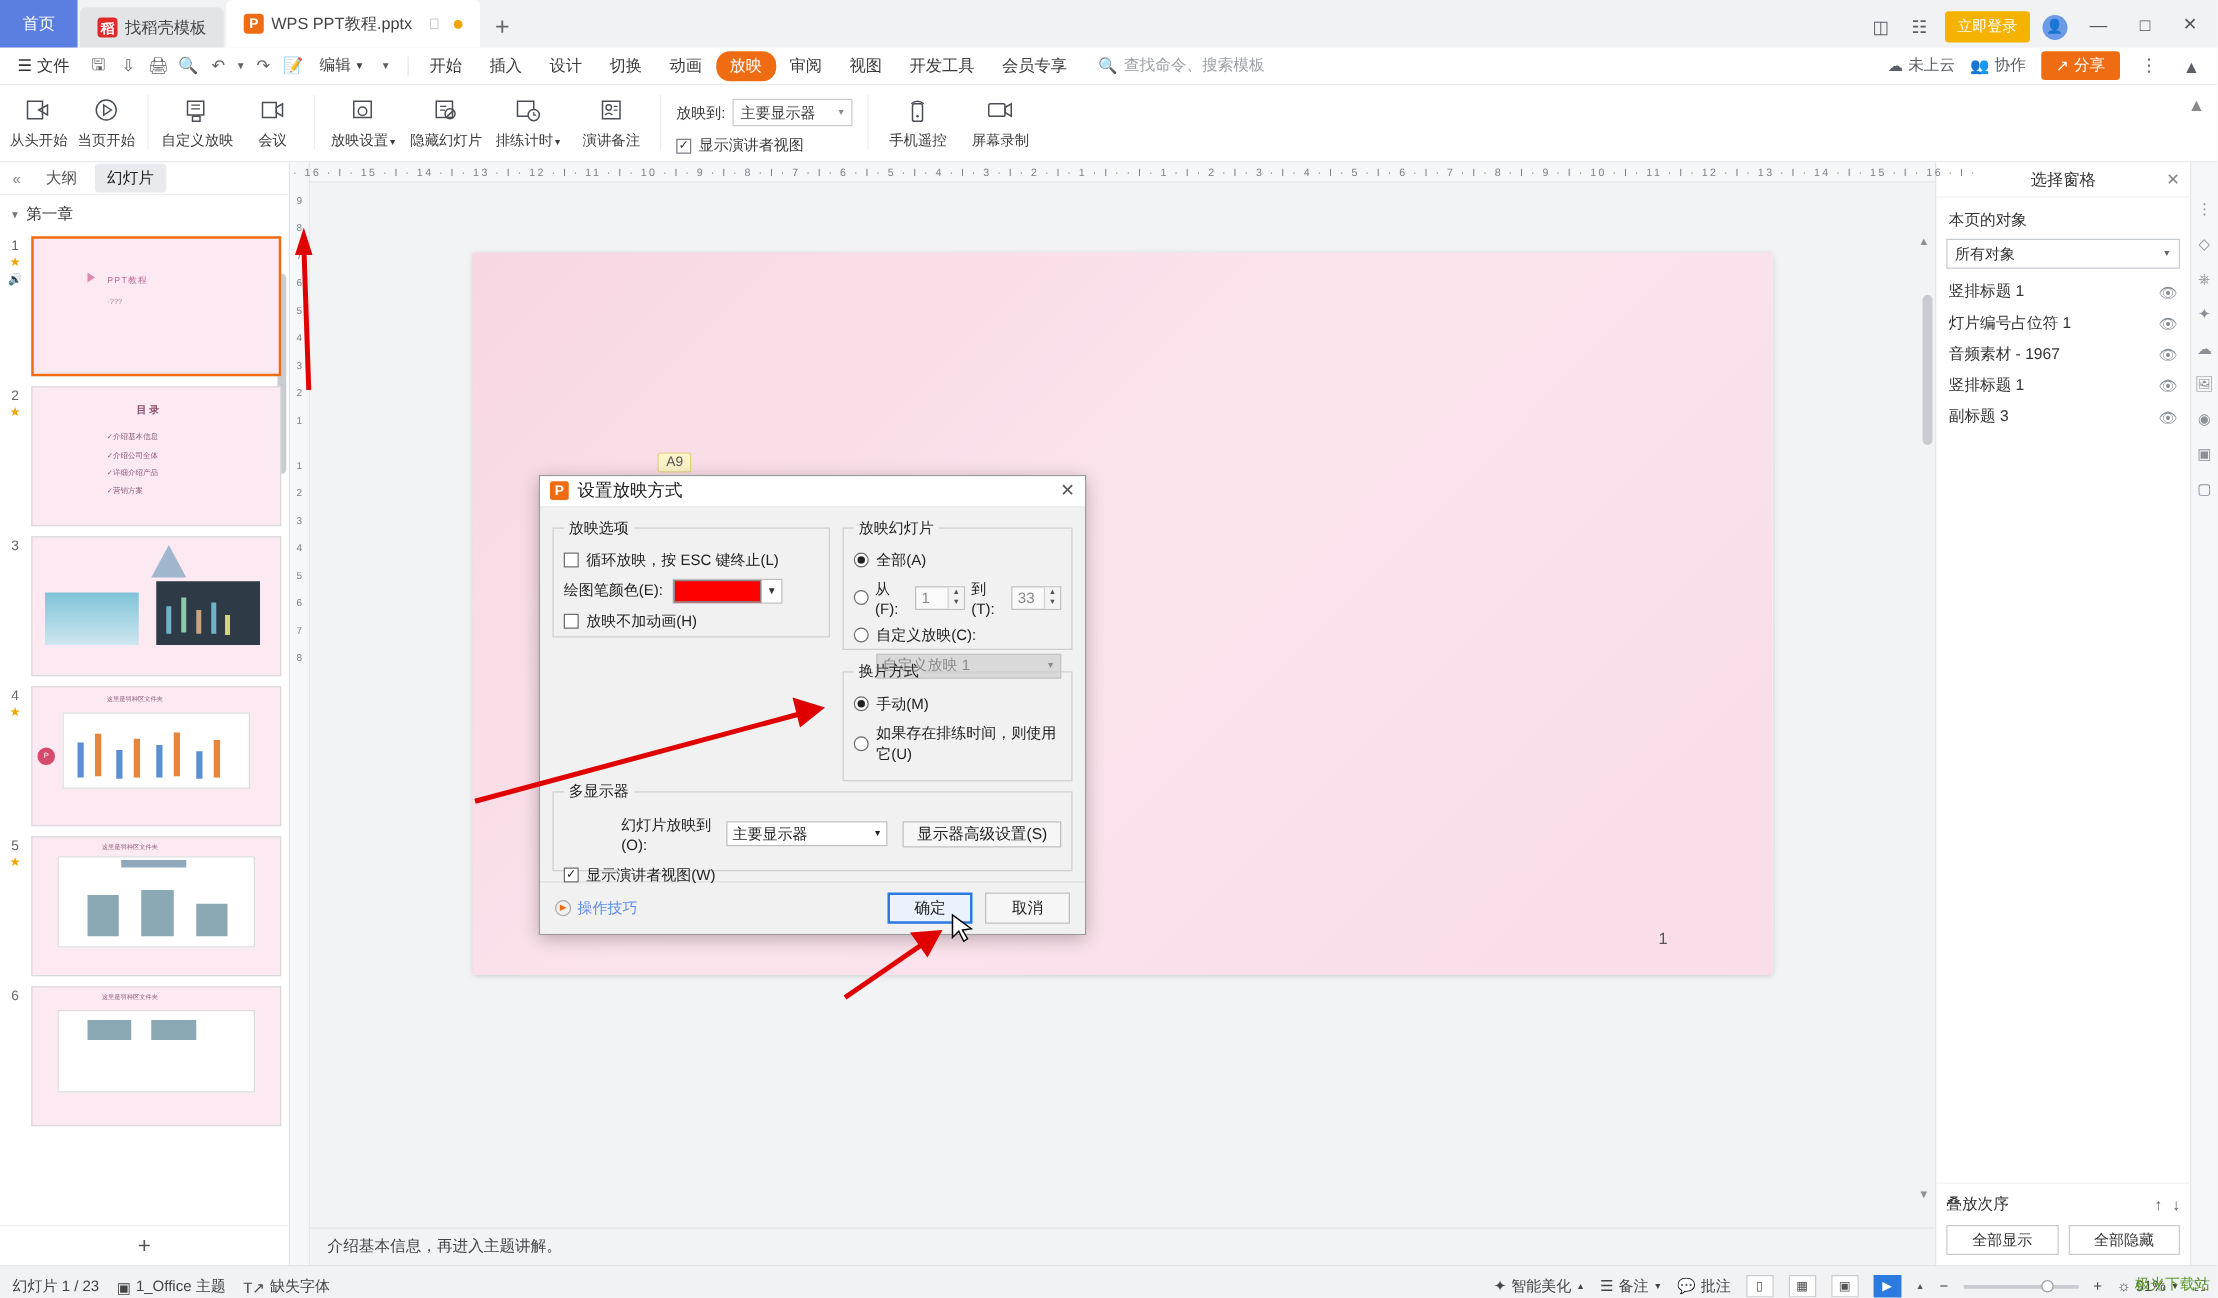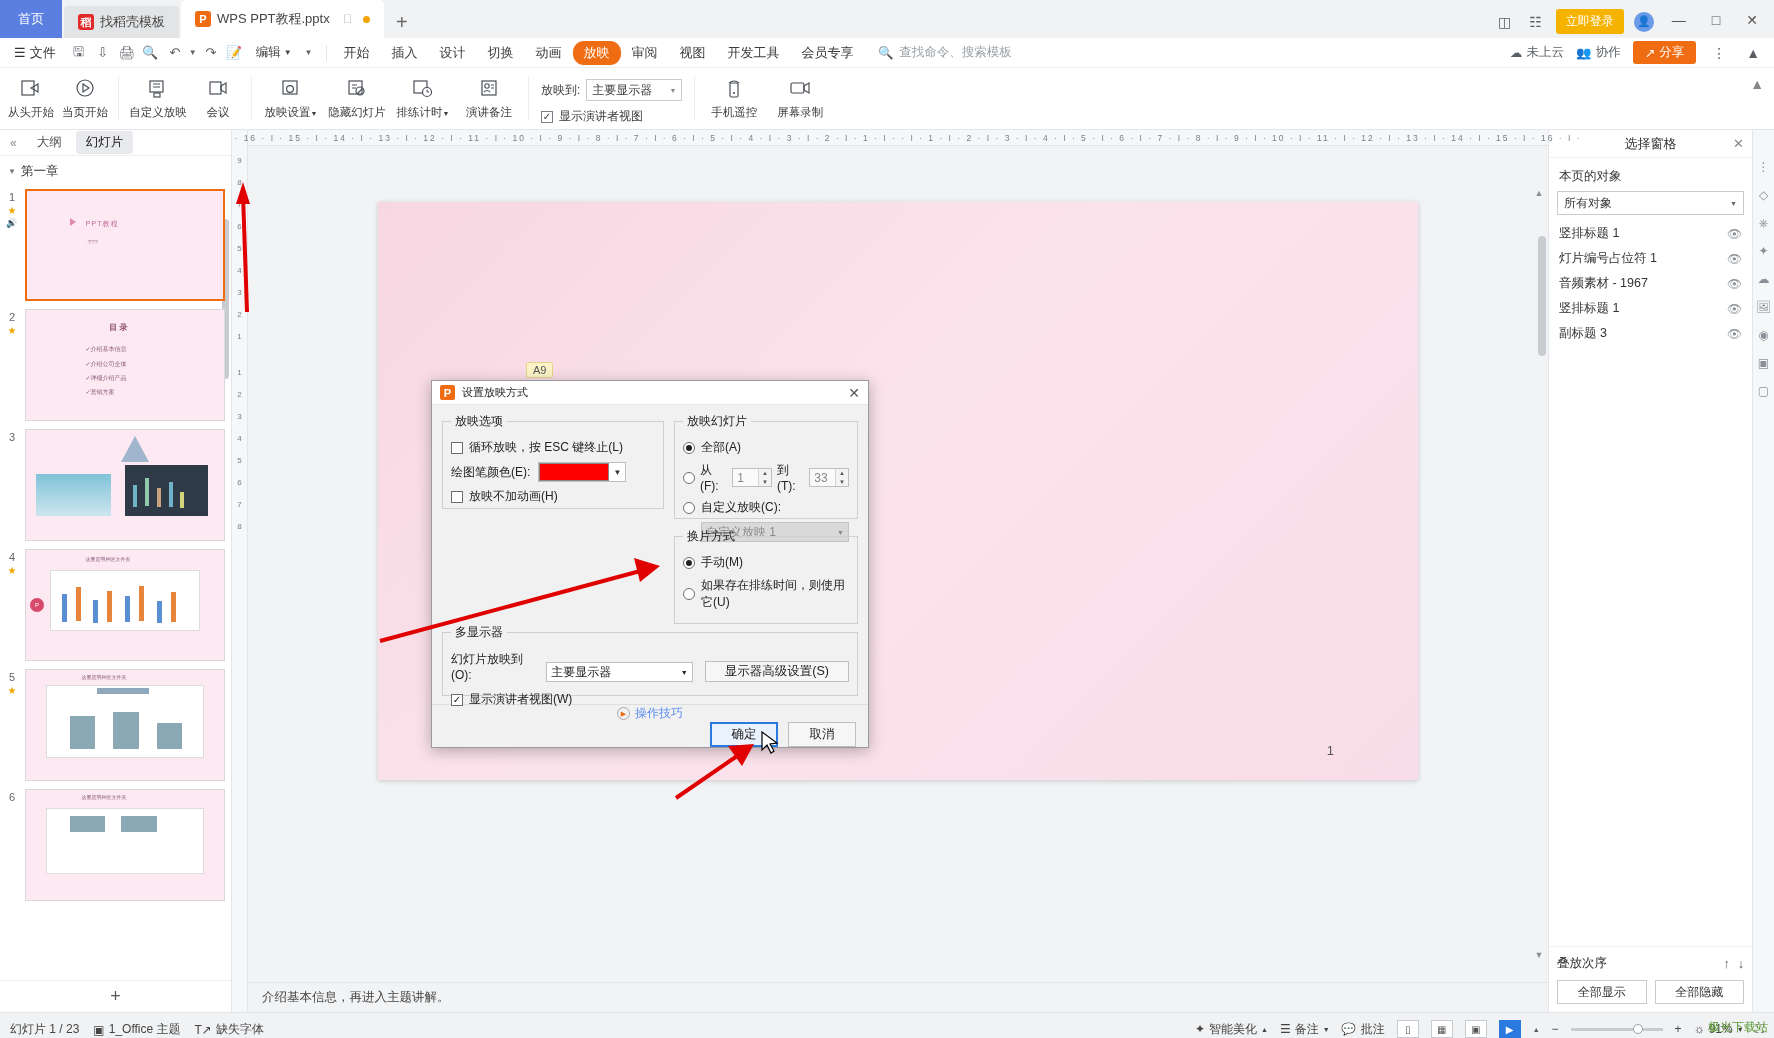--- a/index.html
+++ b/index.html
@@ -158,21 +158,21 @@
 
   
   .overlay { position: absolute; inset: 0; pointer-events: none; }
   .dialog { position: absolute; left: 431px; top: 250px; width: 438px; height: 368px;
      background: #f1f1f1; border: 1px solid #9a9a9a; box-shadow: 0 3px 14px rgba(0,0,0,.28);
      display: flex; flex-direction: column; font-size: 12px; color: #222; }
   .dlg-title { height: 28px; display: flex; align-items: center; gap: 7px; padding: 0 8px;
      background: #fff; border-bottom: 1px solid #e6e6e6; }
   .dlg-logo { width: 15px; height: 15px; background: #f06c12; color: #fff; font-weight: bold;
      font-size: 11px; display: flex; align-items: center; justify-content: center; border-radius: 2px; }
-  .dlg-title .t { font-size: 11px; color: #222; }
+  .dlg-title .t { font-size: 14px; color: #222; }
   .dlg-x { margin-left: auto; color: #555; font-size: 14px; }
   .dlg-body { flex: 1; padding: 8px 10px 0 10px; display: flex; gap: 10px; }
   .col { display: flex; flex-direction: column; gap: 9px; }
   .col.left { width: 222px; }
   .col.right { width: 184px; }
   fieldset.grp { border: 1px solid #cfcfcf; padding: 6px 8px 8px 8px; position: relative; background: transparent;}
   fieldset.grp legend { font-size: 12px; color: #222; padding: 0 4px; }
   .radio { display: flex; align-items: center; gap: 6px; padding: 3px 0; font-size: 12px; }
   .rdo { width: 12px; height: 12px; border-radius: 50%; border: 1px solid #6e6e6e; background: #fff;
      display: inline-flex; align-items: center; justify-content: center; flex: none; }
@@ -186,21 +186,21 @@
      display: flex; flex-direction: column; background: #f3f3f3; }
   .spin .arrows i { flex: 1; display: flex; align-items: center; justify-content: center;
      font-size: 6px; color: #555; font-style: normal; }
   .dd { height: 20px; border: 1px solid #bfbfbf; background: #fff; display: flex;
      align-items: center; justify-content: space-between; padding: 0 4px; font-size: 12px; }
   .dd.dis { background: #d9d9d9; color: #8a8a8a; border-color: #c4c4c4; }
   .penbox { width: 70px; height: 18px; background: #ff0000; border: 1px solid #888; }
   .penwrap { display: flex; align-items: center; border: 1px solid #bfbfbf; background: #fff; height: 20px; }
   .penwrap .arw { width: 16px; text-align: center; font-size: 8px; color: #333; }
   .dlg-foot { height: 48px; border-top: 1px solid #dedede; display: flex; align-items: center;
-     padding: 0 12px; background: #f1f1f1; flex-direction: column; }
+     padding: 0 12px; background: #f1f1f1; }
   .tip { display: flex; align-items: center; gap: 5px; color: #5b8def; font-size: 12px; }
   .tip .pico { width: 13px; height: 13px; border: 1px solid #aaa; border-radius: 50%;
      display: flex; align-items: center; justify-content: center; font-size: 7px; color: #f06c12; }
   .dlg-btns { margin-left: auto; display: flex; gap: 10px; }
   .dbtn { width: 68px; height: 25px; border: 1px solid #bfbfbf; background: #f6f6f6;
      display: flex; align-items: center; justify-content: center; font-size: 12.5px; color: #222; }
   .dbtn.primary { border: 2px solid #2a7ae0; background: #eaf2fd; }
 
   
   .ann { position: absolute; pointer-events: none; }
@@ -711,21 +711,21 @@
                 <span class="rdo"></span>
                 <span>如果存在排练时间，则使用它(U)</span>
               </div>
             </fieldset>
           </div>
         </div>
 
         <div style="padding:0 10px 8px 10px">
           <fieldset class="grp" style="height:72px">
             <legend>多显示器</legend>
-            <div style="display:flex;align-items:flex-end;gap:6px;padding:4px 0 6px 0;">
+            <div style="display:flex;align-items:center;gap:6px;padding:4px 0 6px 0;margin-left:46px;">
               <span>幻灯片放映到(O):</span>
               <span class="dd" style="width:152px">
                 <span>主要显示器</span>
                 <span style="font-size:7px">▼</span>
               </span>
               <span class="dbtn" style="width:150px;height:21px;margin-left:6px">显示器高级设置(S)</span>
             </div>
             <div class="chk">
               <span class="ck">✓</span>
               <span>显示演讲者视图(W)</span>

